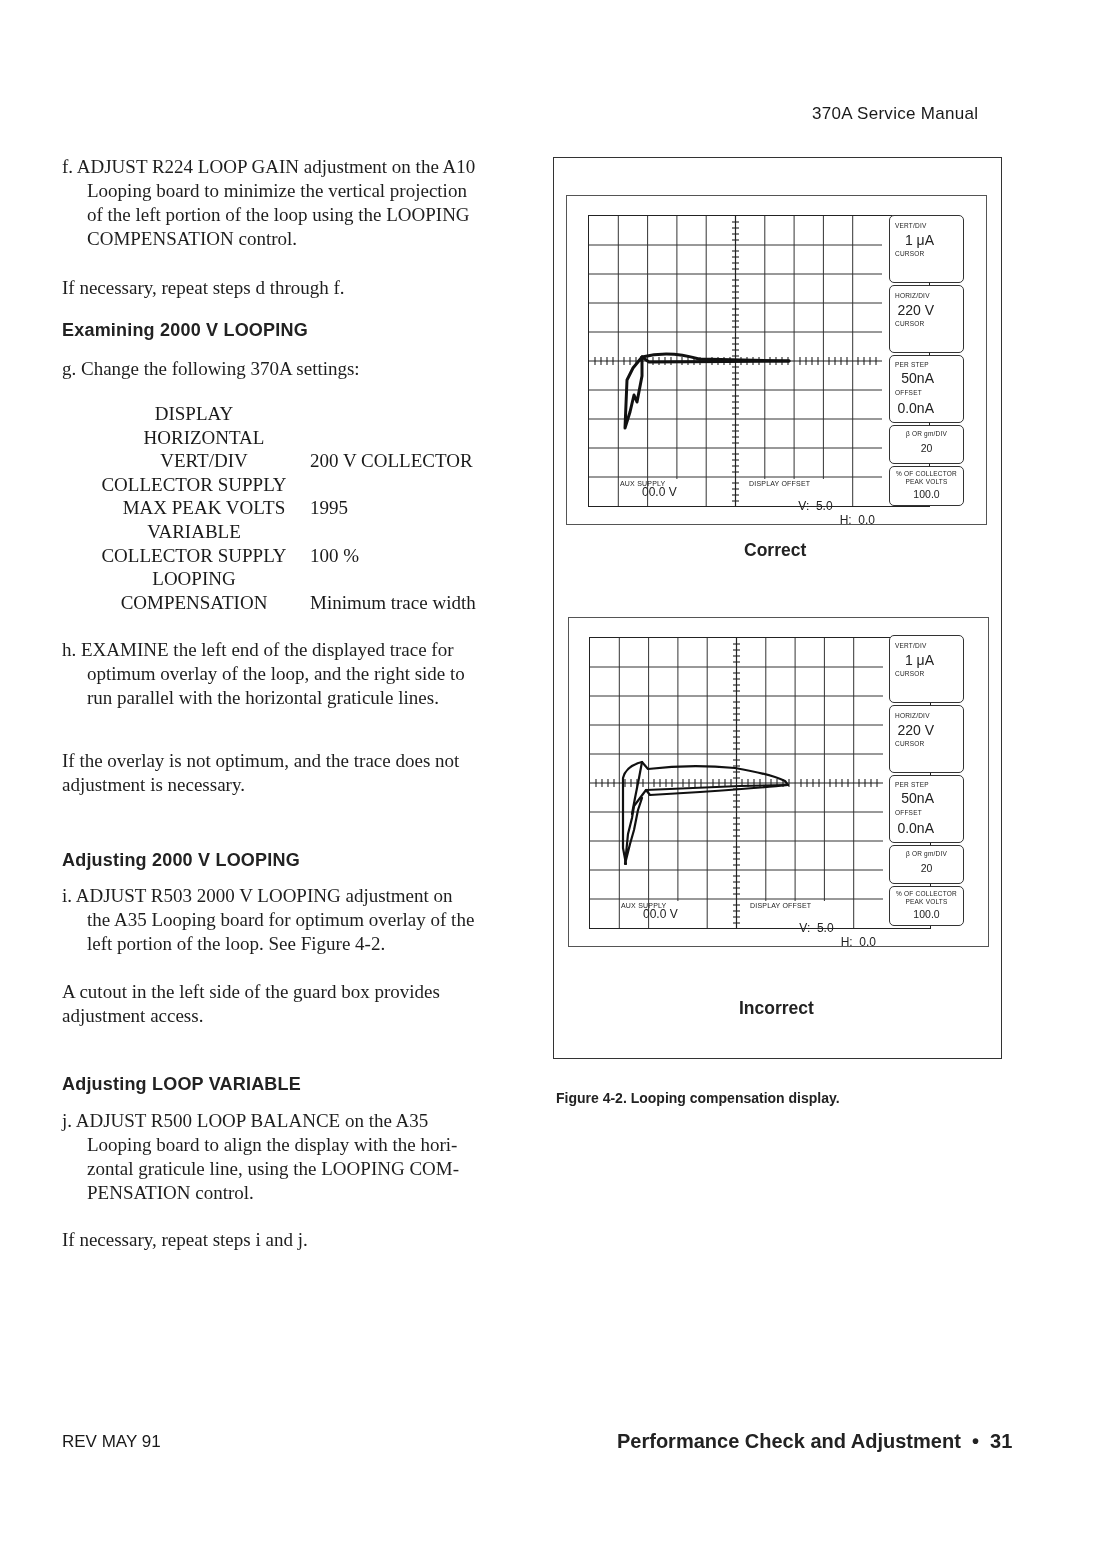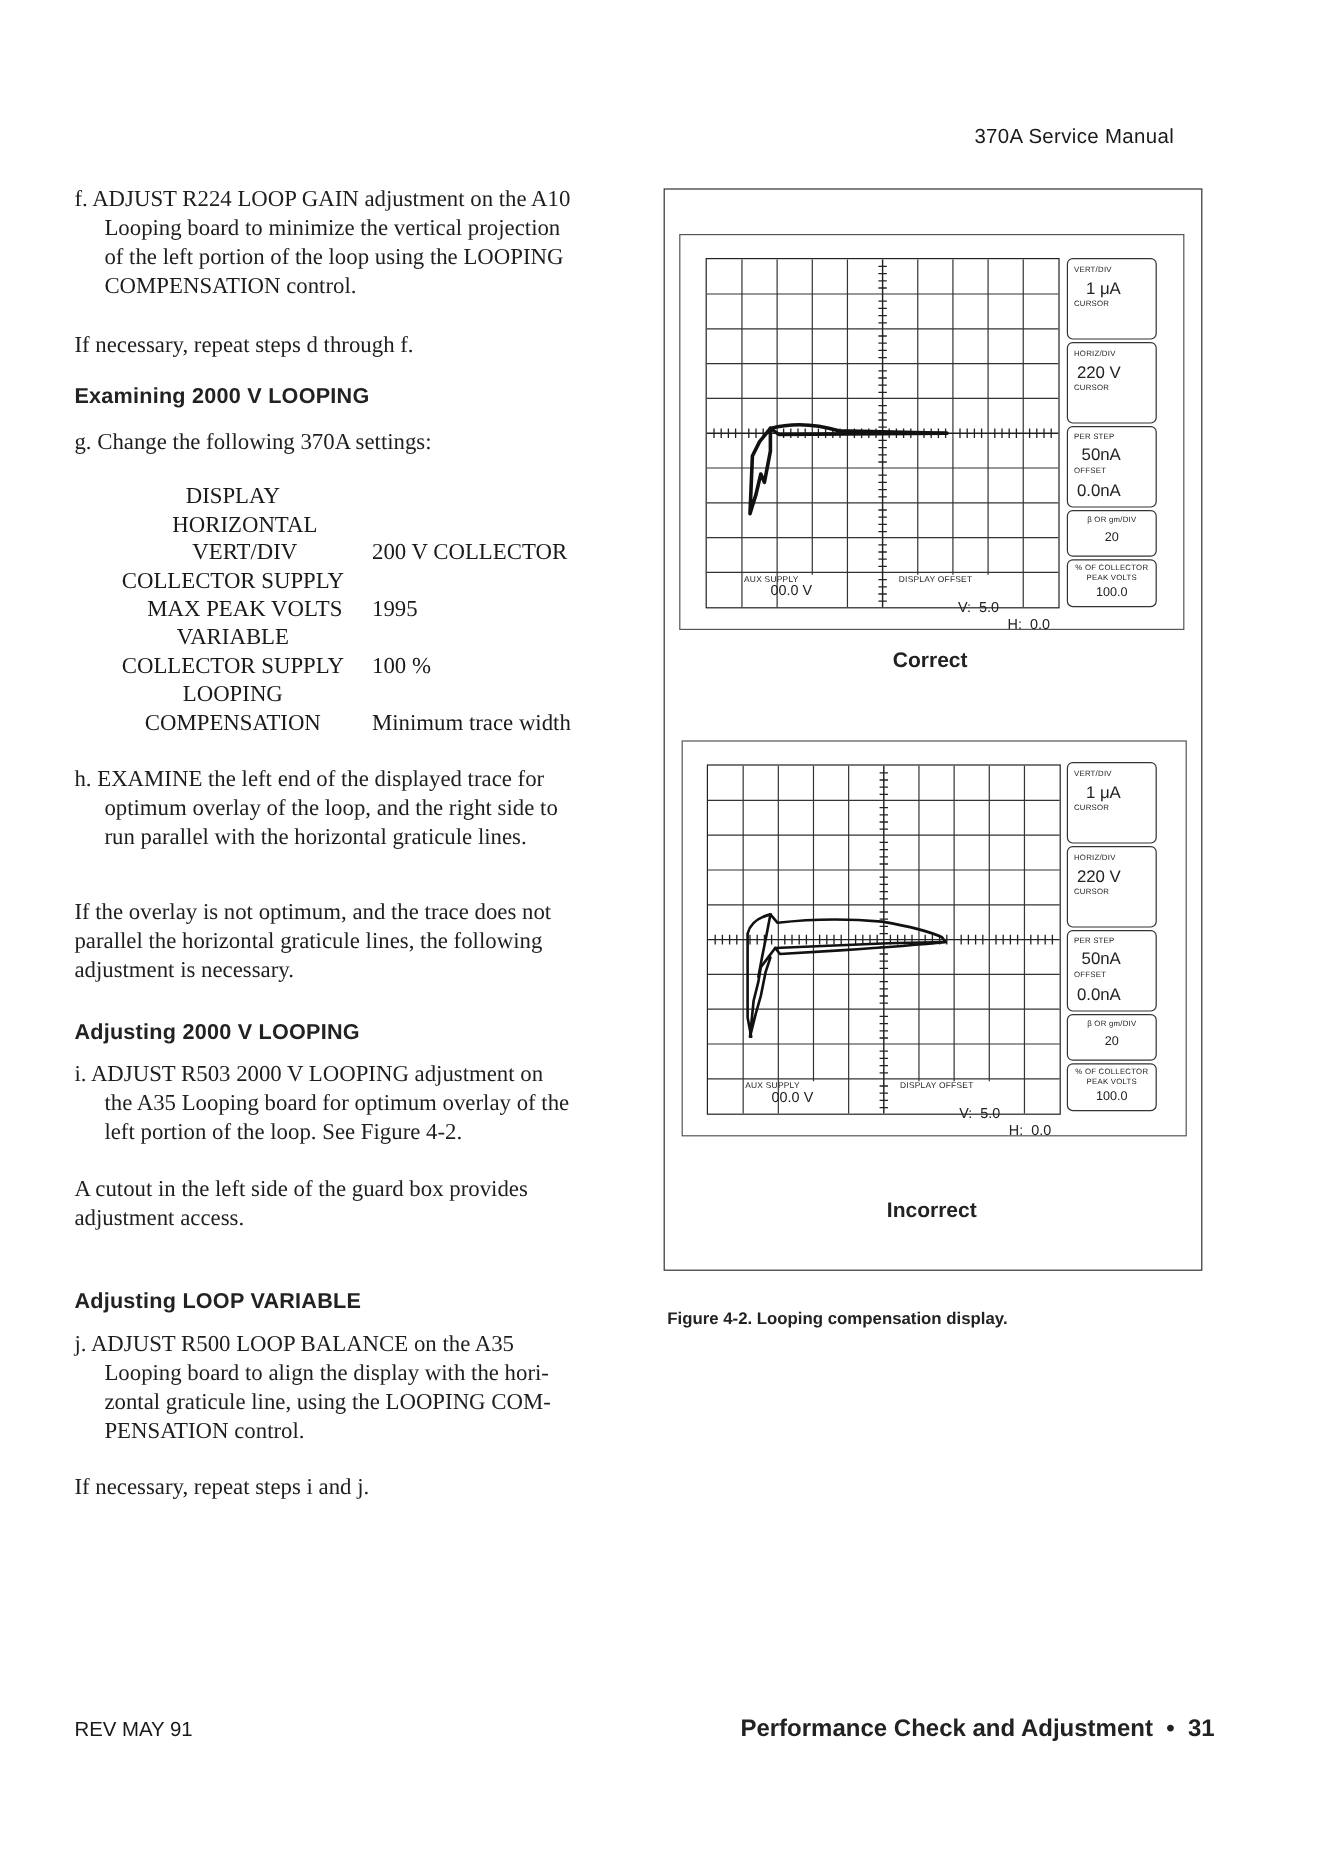--- a/index.html
+++ b/index.html
@@ -16,21 +16,21 @@
 
   .settings { left:78px; top:402px; font-size:19px; line-height:23.6px; }
   .settings .row { display:flex; height:23.6px;text-align:center; }
   .settings .k { width:232px; white-space:nowrap; }
   .settings .k.sub { padding-left:20px; width:212px; }
   .settings .v { white-space:nowrap; }
 
   
   #figure-frame { left:553px; top:157px; width:447px; height:900px; border:1px solid #333; }
   .scope-frame { position:absolute; border:1px solid #555; background:#fff; }
-  .grid { position:absolute; border:1.5px solid #222; }
+  .grid { position:absolute; border:1.5px solid #222;padding-left:47px; }
   .grid svg { position:absolute; left:0; top:0; }
   .readout { position:absolute; font-family:"Liberation Sans","DejaVu Sans",sans-serif; color:#222; }
   .readout .lbl { font-size:7px; letter-spacing:0.2px; }
   .readout .val { font-size:12px; }
   .panel { position:absolute; border:1.3px solid #333; border-radius:5px; font-family:"Liberation Sans","DejaVu Sans",sans-serif; color:#222; background:#fff; }
   .panel .lbl { font-size:6.5px; position:absolute; left:5px; letter-spacing:0.2px; }
   .panel .val { font-size:14px; position:absolute; right:29px; }
   .panel .cval { font-size:10.5px; position:absolute; left:0; right:0; text-align:center; }
   .panel .clbl { font-size:6.5px; position:absolute; left:0; right:0; text-align:center; letter-spacing:0.2px; }
   .caption-label { position:absolute; font-family:"Liberation Sans","DejaVu Sans",sans-serif; font-size:17.5px; font-weight:bold; color:#222; }
@@ -98,21 +98,20 @@
 </div>
 
 <div class="abs para serif step" style="top:638px;">
   <div>h. EXAMINE the left end of the displayed trace for</div>
   <div style="padding-left:25px;">optimum overlay of the loop, and the right side to</div>
   <div style="padding-left:25px;">run parallel with the horizontal graticule lines.</div>
 </div>
 
 <div class="abs para serif step" style="top:733px;margin-top:16px;">
   <div>If the overlay is not optimum, and the trace does not</div>
-  <div>parallel the horizontal graticule lines, the following</div>
   <div>adjustment is necessary.</div>
 </div>
 
 <div class="abs heading sans" style="top:850px;">Adjusting 2000 V LOOPING</div>
 
 <div class="abs para serif step" style="top:884px;">
   <div>i. ADJUST R503 2000 V LOOPING adjustment on</div>
   <div style="padding-left:25px;">the A35 Looping board for optimum overlay of the</div>
   <div style="padding-left:25px;">left portion of the loop. See Figure 4-2.</div>
 </div>

